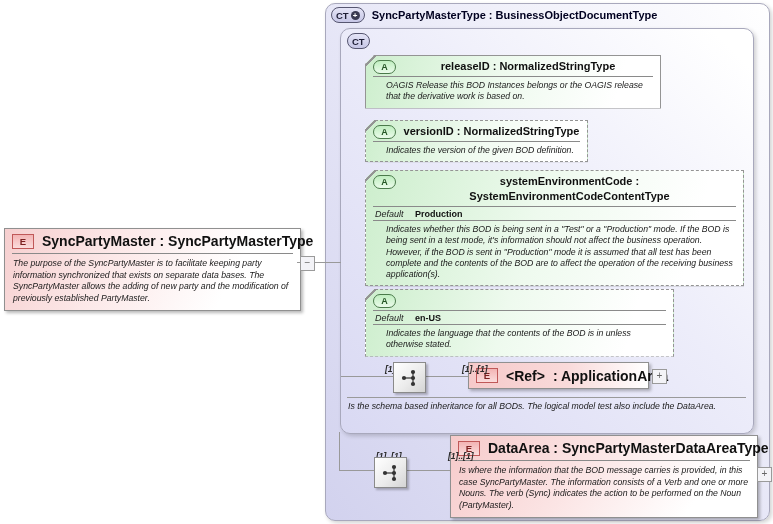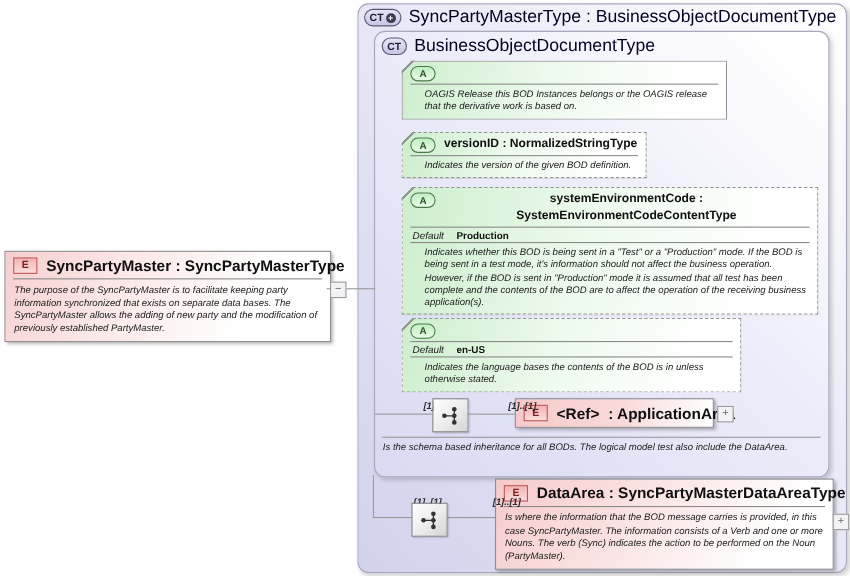--- a/index.html
+++ b/index.html
@@ -15,21 +15,21 @@
          background:linear-gradient(to right top,#d9d9f3 0%,#ededfa 55%,#ffffff 95%);}
 
   .panel-header{position:absolute;display:flex;align-items:center;gap:7px;z-index:3;}
   #outer-header{left:331px;top:7px;}
   #inner-header{left:347px;top:33px;}
   .ct-badge{display:inline-flex;align-items:center;gap:2px;border:1.5px solid #565670;
          border-radius:9px;background:linear-gradient(#e4e4f6,#c6c6e6);padding:0 4px;
          height:14px;font-size:9.5px;font-weight:bold;color:#1c1c34;}
   .ct-plus{width:9px;height:9px;border-radius:50%;background:#3a3a52;color:#ffffff;
          font-size:8px;line-height:9px;text-align:center;font-weight:bold;}
-  .panel-title{font-size:16px;font-weight:normal;color:#000020;white-space:nowrap;}
+  .panel-title{font-size:11px;font-weight:bold;color:#000020;white-space:nowrap;}
 
   
   .attr-box{position:absolute;border:1px solid #949494;z-index:3;
          box-shadow:2px 2px 2px rgba(0,0,0,0.22);
          background:linear-gradient(105deg,#cdeecd 0%,#eefaee 45%,#ffffff 85%);
          clip-path:polygon(0 9px,9px 0,100% 0,100% 100%,0 100%);}
   .attr-box.dashed{border-style:dashed;}
   .attr-box::before{content:"";position:absolute;left:-2px;top:-2px;width:13px;height:13px;
          background:linear-gradient(135deg,transparent 46%,#949494 46%,#949494 56%,transparent 56%);}
   #attr-0{left:365px;top:55px;width:294px;}
@@ -117,26 +117,26 @@
       <span class="ct-plus">+</span>
     </span>
     <span class="panel-title">SyncPartyMasterType : BusinessObjectDocumentType</span>
   </div>
 
   <div class="panel" id="inner-panel"></div>
   <div class="panel-header" id="inner-header">
     <span class="ct-badge">
       <span>CT</span>
     </span>
-    <span class="panel-title">BusinessObjectDocumentType</span>
   </div>
 
   <div class="attr-box" id="attr-0">
     <div class="attr-head">
       <span class="a-badge">A</span>
+      <span class="attr-title">releaseID : NormalizedStringType</span>
     </div>
     <div class="sep"></div>
     <div class="attr-desc">OAGIS Release this BOD Instances belongs or the OAGIS release that the derivative work is based on.</div>
   </div>
 
   <div class="attr-box dashed" id="attr-1">
     <div class="attr-head">
       <span class="a-badge">A</span>
       <span class="attr-title">versionID : NormalizedStringType</span>
     </div>
@@ -161,21 +161,21 @@
   <div class="attr-box dashed" id="attr-3">
     <div class="attr-head">
       <span class="a-badge">A</span>
     </div>
     <div class="sep"></div>
     <div class="default-row">
       <span class="default-label">Default</span>
       <span class="default-value">en-US</span>
     </div>
     <div class="sep"></div>
-    <div class="attr-desc">Indicates the language bases the contents of the BOD is in unless otherwise stated.</div>
+    <div class="attr-desc">Indicates the language that the contents of the BOD is in unless otherwise stated.</div>
   </div>
 
   <div class="hline" id="conn-seq1-a"></div>
   <div class="hline" id="conn-seq1-b"></div>
   <span class="card" id="card-1a">[1]..[1]</span>
   <span class="card" id="card-1b">[1]..[1]</span>
   <div class="seq-icon" id="seq-1">
     <svg width="20" height="20" viewBox="0 0 20 20">
       <line x1="4" y1="10" x2="13" y2="10" stroke="#333" stroke-width="1.2"></line>
       <line x1="13" y1="4" x2="13" y2="16" stroke="#333" stroke-width="1.2"></line>

